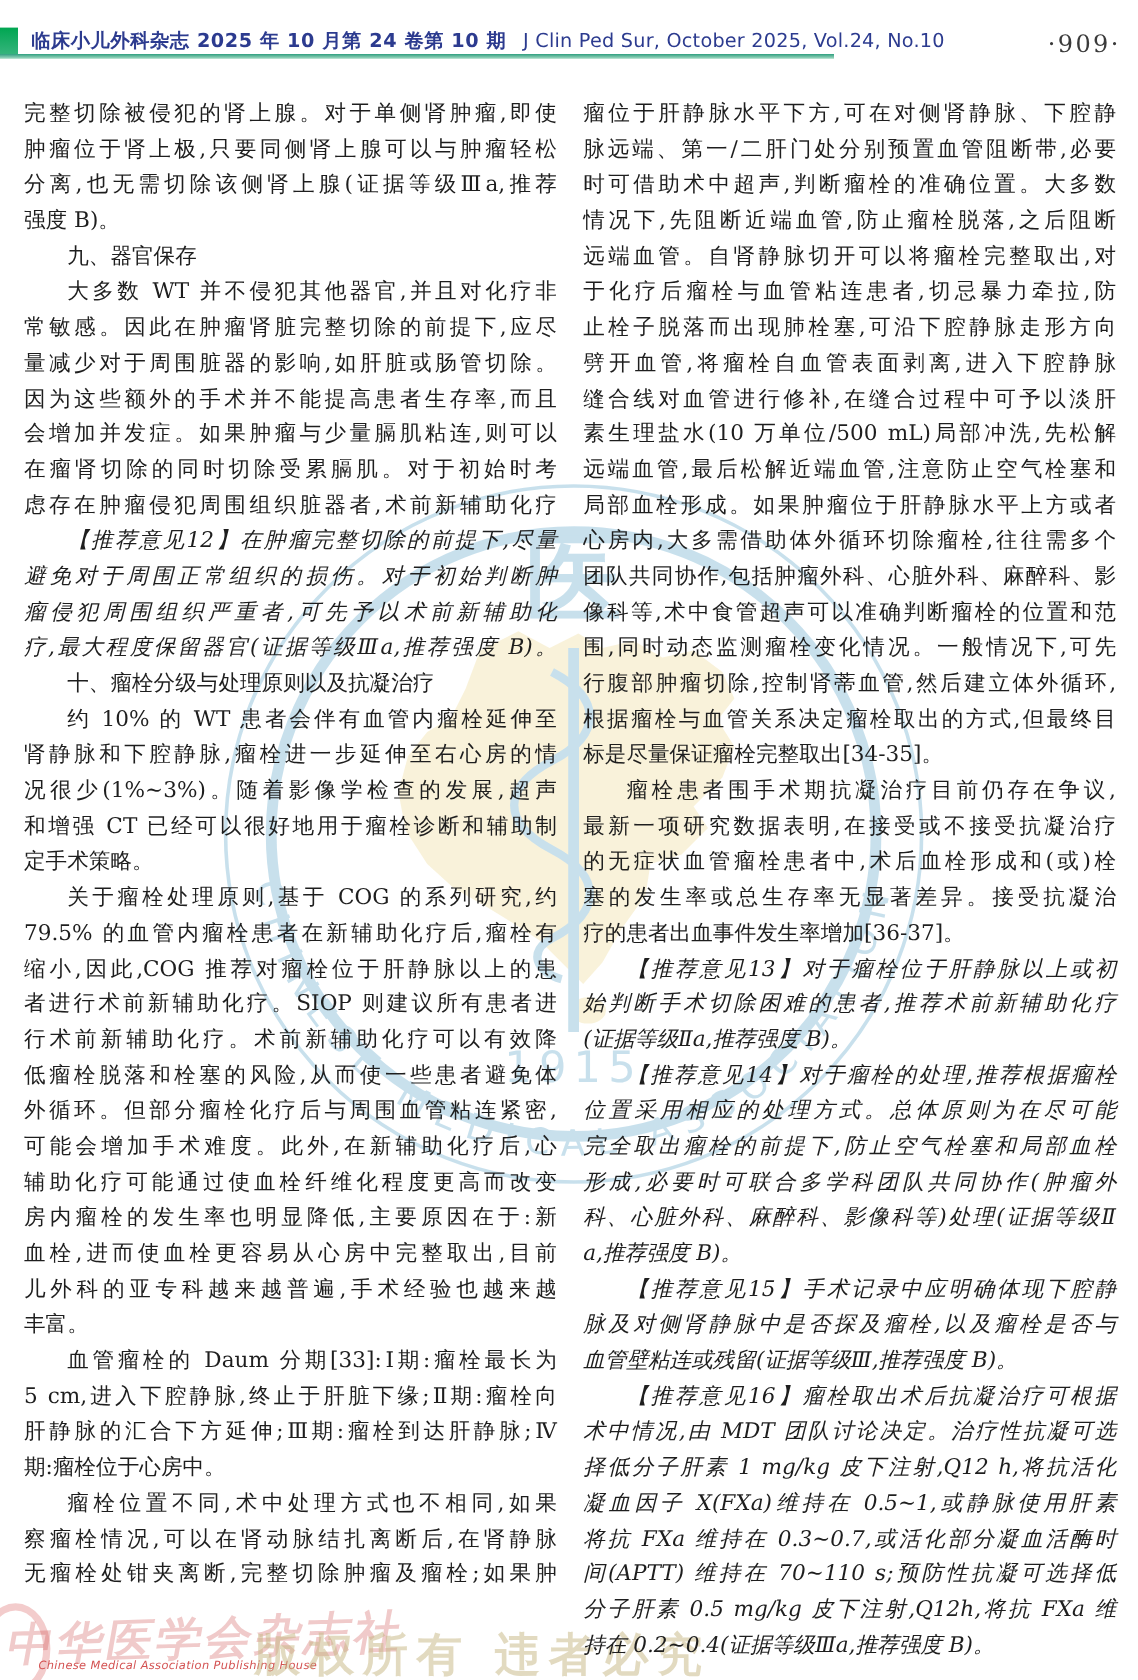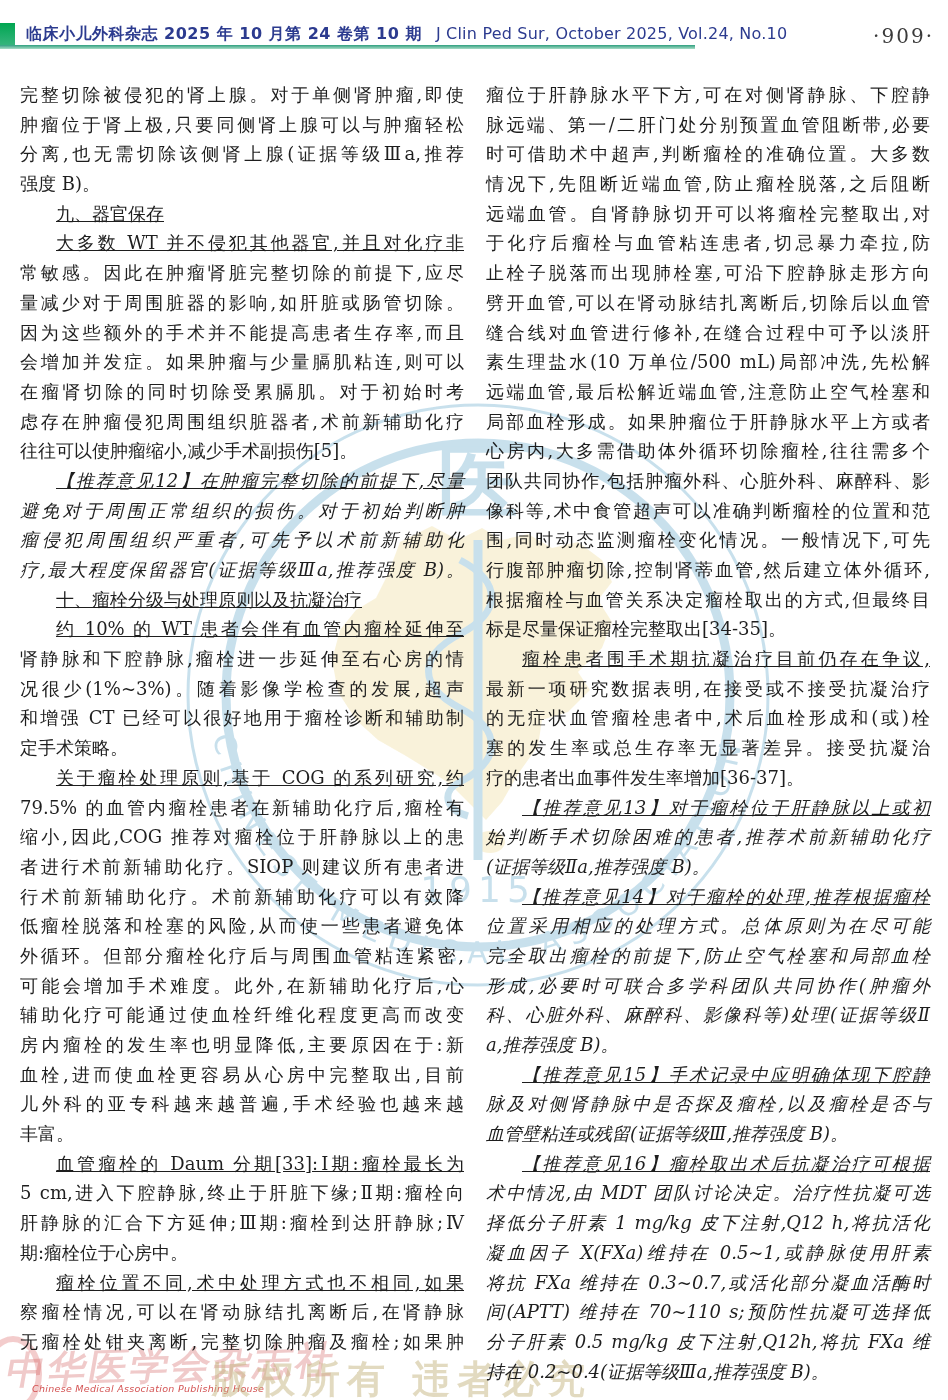--- a/index.html
+++ b/index.html
@@ -18,21 +18,21 @@
             letter-spacing:2px;}
   .hdr-rule{position:absolute;left:0;top:45px;width:695px;height:4px;
             background:linear-gradient(180deg,#2f9f7f,#a8dcc6);}
   
   .cols{position:absolute;left:0;top:80px;width:948px;z-index:2;}
   .col{position:absolute;top:0;width:444px;font-size:18px;line-height:29.7px;}
   .col-left{left:20px;}
   .col-right{left:486px;}
   .line{white-space:nowrap;text-align:justify;text-align-last:justify;height:29.7px;}
   .line.short{text-align-last:left;}
-  .line.indent{padding-left:2em;text-decoration:underline;}
+  .line.indent{padding-left:2em;}
   .line.kai{font-style:italic;}
   
   .emblem{position:absolute;left:150px;top:390px;z-index:1;opacity:.55;pointer-events:none;}
   
   .wm{position:absolute;z-index:1;pointer-events:none;white-space:nowrap;}
   .wm-seal{left:8px;top:1340px;font-size:38px;font-weight:bold;letter-spacing:3px;
            transform:skewX(-12deg) rotate(-2deg);opacity:.55;}
   .wm-seal-caption{left:32px;top:1383px;font-size:9.5px;letter-spacing:.3px;
            font-family:"DejaVu Sans","Liberation Sans",sans-serif;opacity:.9;font-style:italic;}
   .wm-copyright{left:212px;top:1354px;font-size:38px;font-weight:bold;letter-spacing:7px;
@@ -88,21 +88,20 @@
         <div class="line">分离,也无需切除该侧肾上腺(证据等级Ⅲa,推荐</div>
         <div class="line short">强度 B)。</div>
         <div class="line indent short">九、器官保存</div>
         <div class="line indent">大多数 WT 并不侵犯其他器官,并且对化疗非</div>
         <div class="line">常敏感。因此在肿瘤肾脏完整切除的前提下,应尽</div>
         <div class="line">量减少对于周围脏器的影响,如肝脏或肠管切除。</div>
         <div class="line">因为这些额外的手术并不能提高患者生存率,而且</div>
         <div class="line">会增加并发症。如果肿瘤与少量膈肌粘连,则可以</div>
         <div class="line">在瘤肾切除的同时切除受累膈肌。对于初始时考</div>
         <div class="line">虑存在肿瘤侵犯周围组织脏器者,术前新辅助化疗</div>
-        <div class="line short">往往可以使肿瘤缩小,减少手术副损伤[5]。</div>
         <div class="line indent kai">【推荐意见12】在肿瘤完整切除的前提下,尽量</div>
         <div class="line kai">避免对于周围正常组织的损伤。对于初始判断肿</div>
         <div class="line kai">瘤侵犯周围组织严重者,可先予以术前新辅助化</div>
         <div class="line kai">疗,最大程度保留器官(证据等级Ⅲa,推荐强度 B)。</div>
         <div class="line indent short">十、瘤栓分级与处理原则以及抗凝治疗</div>
         <div class="line indent">约 10% 的 WT 患者会伴有血管内瘤栓延伸至</div>
         <div class="line">肾静脉和下腔静脉,瘤栓进一步延伸至右心房的情</div>
         <div class="line">况很少(1%~3%)。随着影像学检查的发展,超声</div>
         <div class="line">和增强 CT 已经可以很好地用于瘤栓诊断和辅助制</div>
         <div class="line short">定手术策略。</div>
@@ -128,21 +127,21 @@
         <div class="line">无瘤栓处钳夹离断,完整切除肿瘤及瘤栓;如果肿</div>
       </div>
     <div class="col col-right">
         <div class="line">瘤位于肝静脉水平下方,可在对侧肾静脉、下腔静</div>
         <div class="line">脉远端、第一/二肝门处分别预置血管阻断带,必要</div>
         <div class="line">时可借助术中超声,判断瘤栓的准确位置。大多数</div>
         <div class="line">情况下,先阻断近端血管,防止瘤栓脱落,之后阻断</div>
         <div class="line">远端血管。自肾静脉切开可以将瘤栓完整取出,对</div>
         <div class="line">于化疗后瘤栓与血管粘连患者,切忌暴力牵拉,防</div>
         <div class="line">止栓子脱落而出现肺栓塞,可沿下腔静脉走形方向</div>
-        <div class="line">劈开血管,可以在肾动脉结扎离断后,切除后以血管</div>
+        <div class="line">劈开血管,将瘤栓自血管表面剥离,进入下腔静脉</div>
         <div class="line">缝合线对血管进行修补,在缝合过程中可予以淡肝</div>
         <div class="line">素生理盐水(10 万单位/500 mL)局部冲洗,先松解</div>
         <div class="line">远端血管,最后松解近端血管,注意防止空气栓塞和</div>
         <div class="line">局部血栓形成。如果肿瘤位于肝静脉水平上方或者</div>
         <div class="line">心房内,大多需借助体外循环切除瘤栓,往往需多个</div>
         <div class="line">团队共同协作,包括肿瘤外科、心脏外科、麻醉科、影</div>
         <div class="line">像科等,术中食管超声可以准确判断瘤栓的位置和范</div>
         <div class="line">围,同时动态监测瘤栓变化情况。一般情况下,可先</div>
         <div class="line">行腹部肿瘤切除,控制肾蒂血管,然后建立体外循环,</div>
         <div class="line">根据瘤栓与血管关系决定瘤栓取出的方式,但最终目</div>

